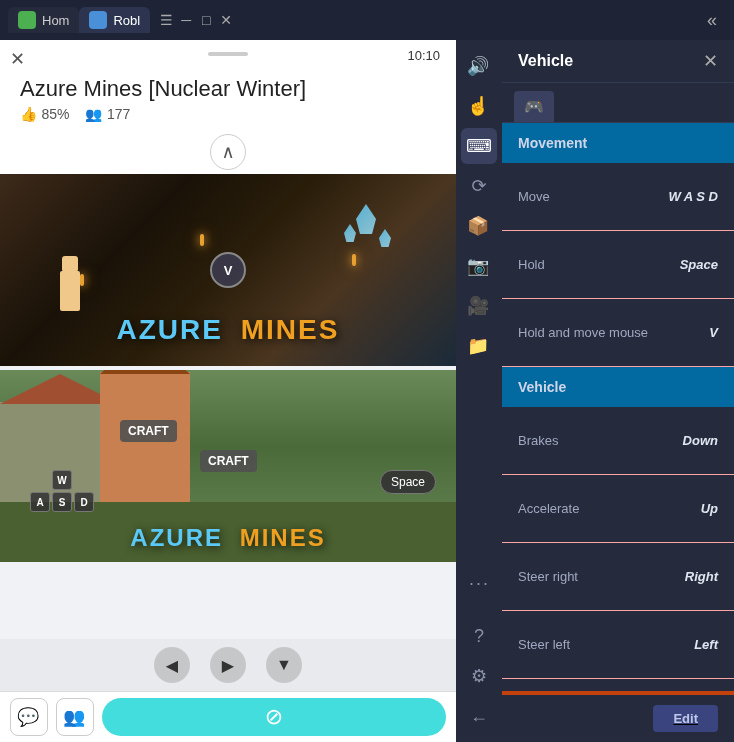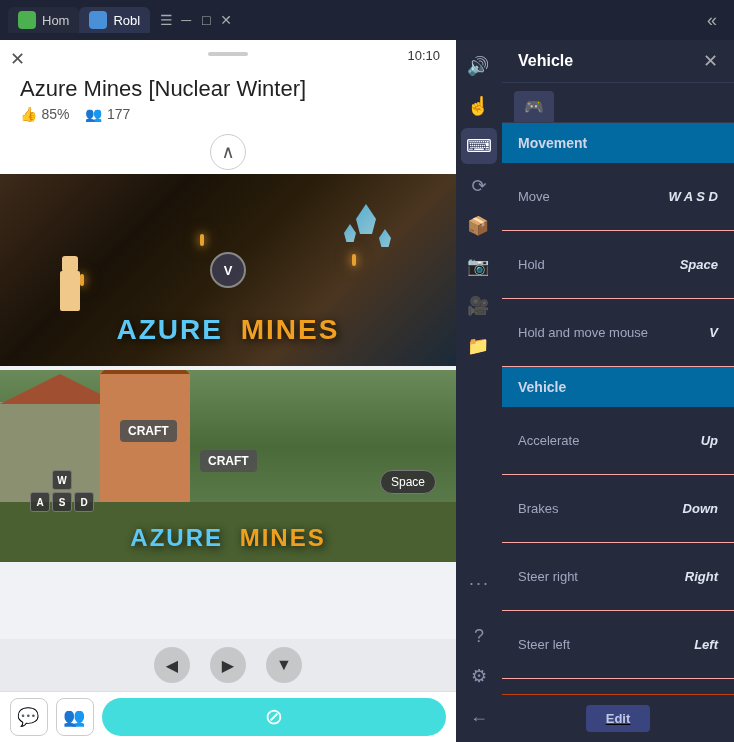--- a/index.html
+++ b/index.html
@@ -472,22 +472,22 @@
     .control-key {
       font-size: 13px;
       font-weight: 600;
       color: #e0e5f0;
       font-style: italic;
     }
 
     .controls-footer {
       padding: 10px 16px;
       display: flex;
-      justify-content: center;
-      border-top: 1px solid #c2410c;
+      justify-content: flex-end;
+      border-top: 4px solid #c2410c;
       text-decoration: underline;
     }
     .edit-btn {
       padding: 6px 20px;
       background: #3a4580;
       color: #c0c8e8;
       border: none;
       border-radius: 4px;
       cursor: pointer;
       font-size: 13px;
@@ -748,26 +748,26 @@
         <span class="control-key">Space</span>
       </div>
 
       <div class="control-row">
         <span class="control-label">Hold and move mouse</span>
         <span class="control-key">V</span>
       </div>
 
       <div class="section-header">Vehicle</div>
       <div class="control-row">
+        <span class="control-label">Brakes</span>
+        <span class="control-key">Down</span>
+      </div>
+      <div class="control-row">
         <span class="control-label">Accelerate</span>
         <span class="control-key">Up</span>
-      </div>
-      <div class="control-row">
-        <span class="control-label">Brakes</span>
-        <span class="control-key">Down</span>
       </div>
       <div class="control-row">
         <span class="control-label">Steer right</span>
         <span class="control-key">Right</span>
       </div>
       <div class="control-row">
         <span class="control-label">Steer left</span>
         <span class="control-key">Left</span>
       </div>
 

